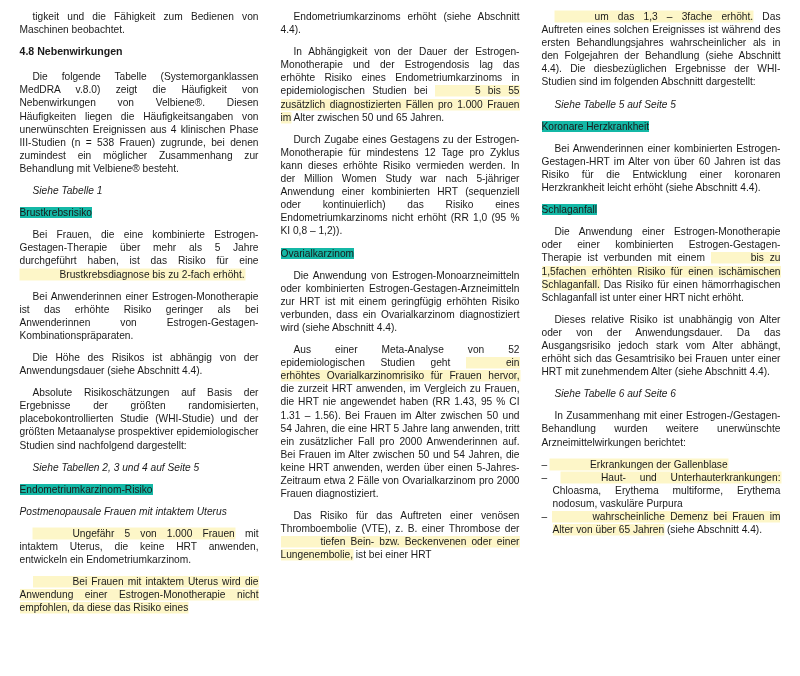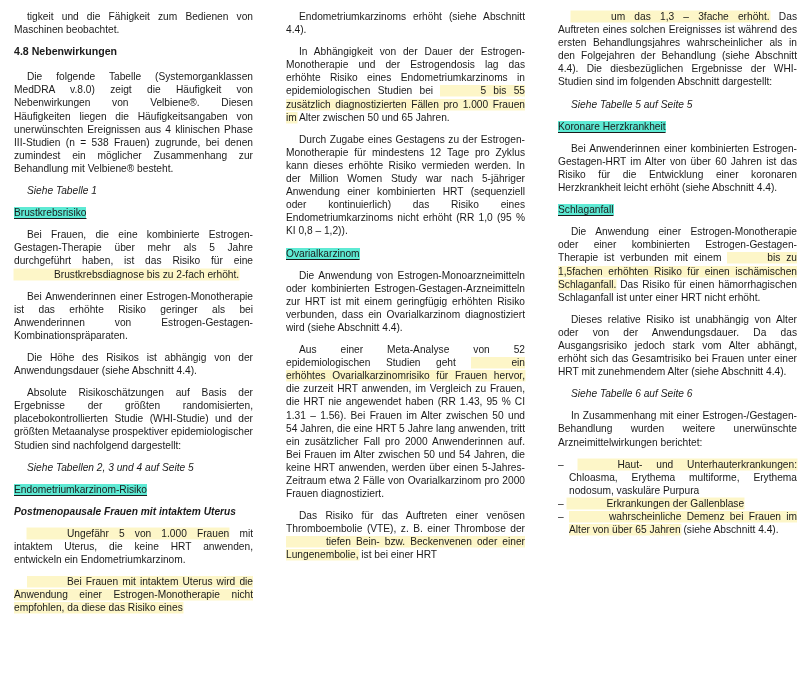--- a/index.html
+++ b/index.html
@@ -16,22 +16,23 @@
   }
   .page {
     position: relative;
     width: 800px;
     height: 676px;
     box-sizing: border-box;
     padding: 10px 14px 8px 14px;
   }
   .columns {
     display: flex;
-    gap: 33px;
+    gap: 22px;
     height: 100%;
+    justify-content: center;
   }
   .col {
     width: 239px;
     flex: 0 0 239px;
     font-size: 10.2px;
     line-height: 13.1px;
     text-align: justify;
     text-justify: inter-word;
     hyphens: auto;
   }
@@ -51,26 +52,25 @@
   }
   .italic {
     font-style: italic;
   }
   .hl {
     background: #fdf6c8;
     box-shadow: 0 0 0 0.5px #fdf6c8;
     padding-left: 40px;
   }
   .hl-u {
-    background: #5eead4;
-    text-decoration: underline;
+    background: #14b8a6;
     text-decoration-thickness: 0.7px;
     text-underline-offset: 1.5px;
   }
-  .bold { font-weight: bold; }
+  .bold { font-weight: normal; }
   .list {
     margin: 0 0 9px 0;
     padding: 0;
   }
   .li {
     display: block;
     padding-left: 11px;
     text-indent: -11px;
     margin-bottom: 0;
   }
@@ -109,19 +109,19 @@
         <p class="indent"><span class="hl">um das 1,3 – 3fache erhöht.</span><span> Das Auftreten eines solchen Ereignisses ist während des ersten Behandlungsjahres wahrscheinlicher als in den Folgejahren der Behandlung (siehe Abschnitt 4.4). Die diesbezüglichen Ergebnisse der WHI-Studien sind im folgenden Abschnitt dargestellt:</span></p>
         <p class="italic indent">Siehe Tabelle 5 auf Seite 5</p>
         <p class="noindent"><span class="hl-u">Koronare Herzkrankheit</span></p>
         <p class="indent">Bei Anwenderinnen einer kombinierten Estrogen-Gestagen-HRT im Alter von über 60 Jahren ist das Risiko für die Entwicklung einer koronaren Herzkrankheit leicht erhöht (siehe Abschnitt 4.4).</p>
         <p class="noindent"><span class="hl-u">Schlaganfall</span></p>
         <p class="indent"><span>Die Anwendung einer Estrogen-Monotherapie oder einer kombinierten Estrogen-Gestagen-Therapie ist verbunden mit einem </span><span class="hl">bis zu 1,5fachen erhöhten Risiko für einen ischämischen Schlaganfall.</span><span> Das Risiko für einen hämorrhagischen Schlaganfall ist unter einer HRT nicht erhöht.</span></p>
         <p class="indent">Dieses relative Risiko ist unabhängig von Alter oder von der Anwendungsdauer. Da das Ausgangsrisiko jedoch stark vom Alter abhängt, erhöht sich das Gesamtrisiko bei Frauen unter einer HRT mit zunehmendem Alter (siehe Abschnitt 4.4).</p>
         <p class="italic indent">Siehe Tabelle 6 auf Seite 6</p>
         <p class="indent">In Zusammenhang mit einer Estrogen-/Gestagen-Behandlung wurden weitere unerwünschte Arzneimittelwirkungen berichtet:</p>
         <div class="list">
+          <span class="li"><span>– </span><span class="hl">Erkrankungen der Gallenblase</span></span>
           <span class="li"><span>– </span><span class="hl">Haut- und Unterhauterkrankungen:</span><span> Chloasma, Erythema multiforme, Erythema nodosum, vaskuläre Purpura</span></span>
-          <span class="li"><span>– </span><span class="hl">Erkrankungen der Gallenblase</span></span>
           <span class="li"><span>– </span><span class="hl">wahrscheinliche Demenz bei Frauen im Alter von über 65 Jahren</span><span> (siehe Abschnitt 4.4).</span></span>
         </div>
       </div>
   </div>
 </div>
 
 </body></html>

